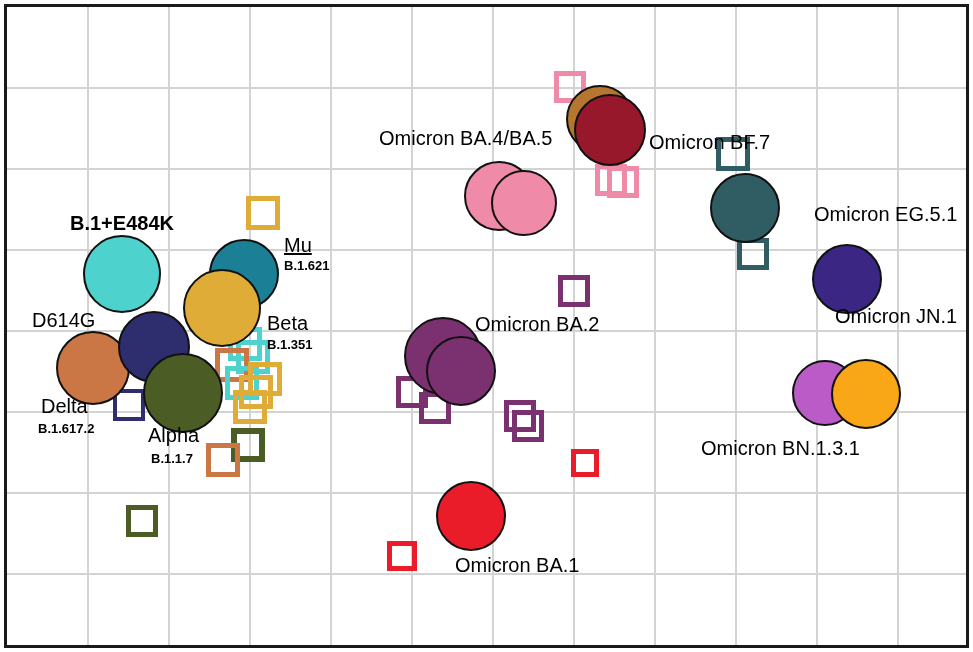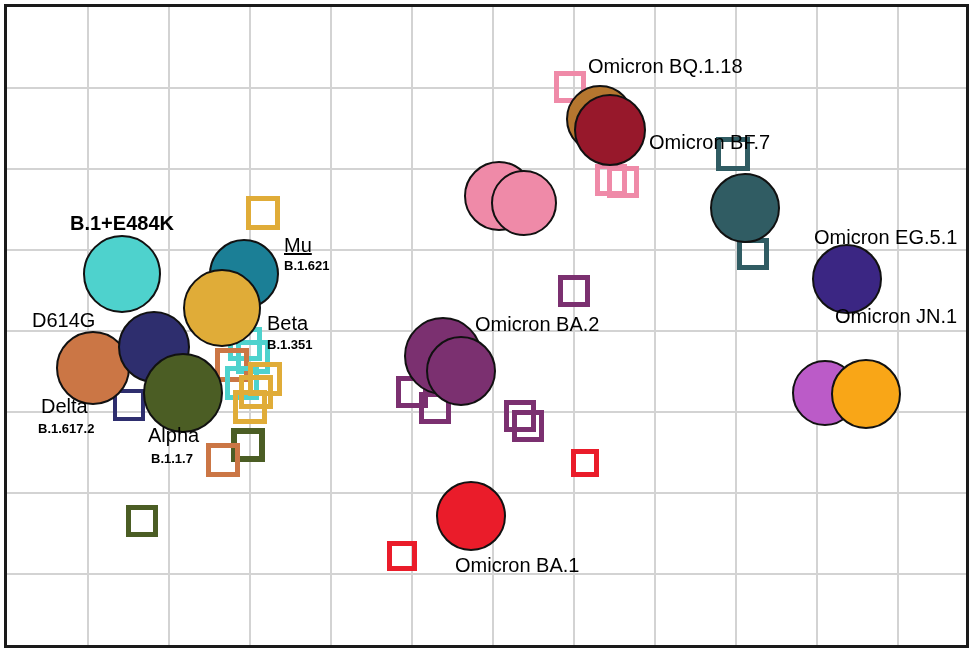--- a/index.html
+++ b/index.html
@@ -146,20 +146,21 @@
       <div class="map-label primary" style="left: 70px; top: 213px; font-weight: bold;">B.1+E484K</div>
       <div class="map-label primary" style="left: 32px; top: 310px;">D614G</div>
       <div class="map-label primary" style="left: 41px; top: 396px;">Delta</div>
       <div class="map-label sub" style="left: 38px; top: 422px;">B.1.617.2</div>
       <div class="map-label primary" style="left: 148px; top: 425px;">Alpha</div>
       <div class="map-label sub" style="left: 151px; top: 452px;">B.1.1.7</div>
       <div class="map-label primary" style="left: 284px; top: 235px; text-decoration: underline;">Mu</div>
       <div class="map-label sub" style="left: 284px; top: 259px;">B.1.621</div>
       <div class="map-label primary" style="left: 267px; top: 313px;">Beta</div>
       <div class="map-label sub" style="left: 267px; top: 338px;">B.1.351</div>
-      <div class="map-label primary" style="left: 588px; top: 56px;">Omicron BQ.1.18</div>
+      <div class="map-label primary" style="left: 379px; top: 128px;">Omicron BA.4/BA.5</div>
       <div class="map-label primary" style="left: 649px; top: 104px; margin-top: 28px;">Omicron BF.7</div>
-      <div class="map-label primary" style="left: 814px; top: 227px; text-align: center;">Omicron EG.5.1</div>
+      <div class="map-label primary" style="left: 814px; top: 204px; text-align: center;">Omicron EG.5.1</div>
       <div class="map-label primary" style="left: 475px; top: 314px;">Omicron BA.2</div>
       <div class="map-label primary" style="left: 835px; top: 306px;">Omicron JN.1</div>
+      <div class="map-label primary" style="left: 701px; top: 438px;">Omicron BN.1.3.1</div>
       <div class="map-label primary" style="left: 455px; top: 555px;">Omicron BA.1</div>
     </div>
 </div>
 
 </body></html>

